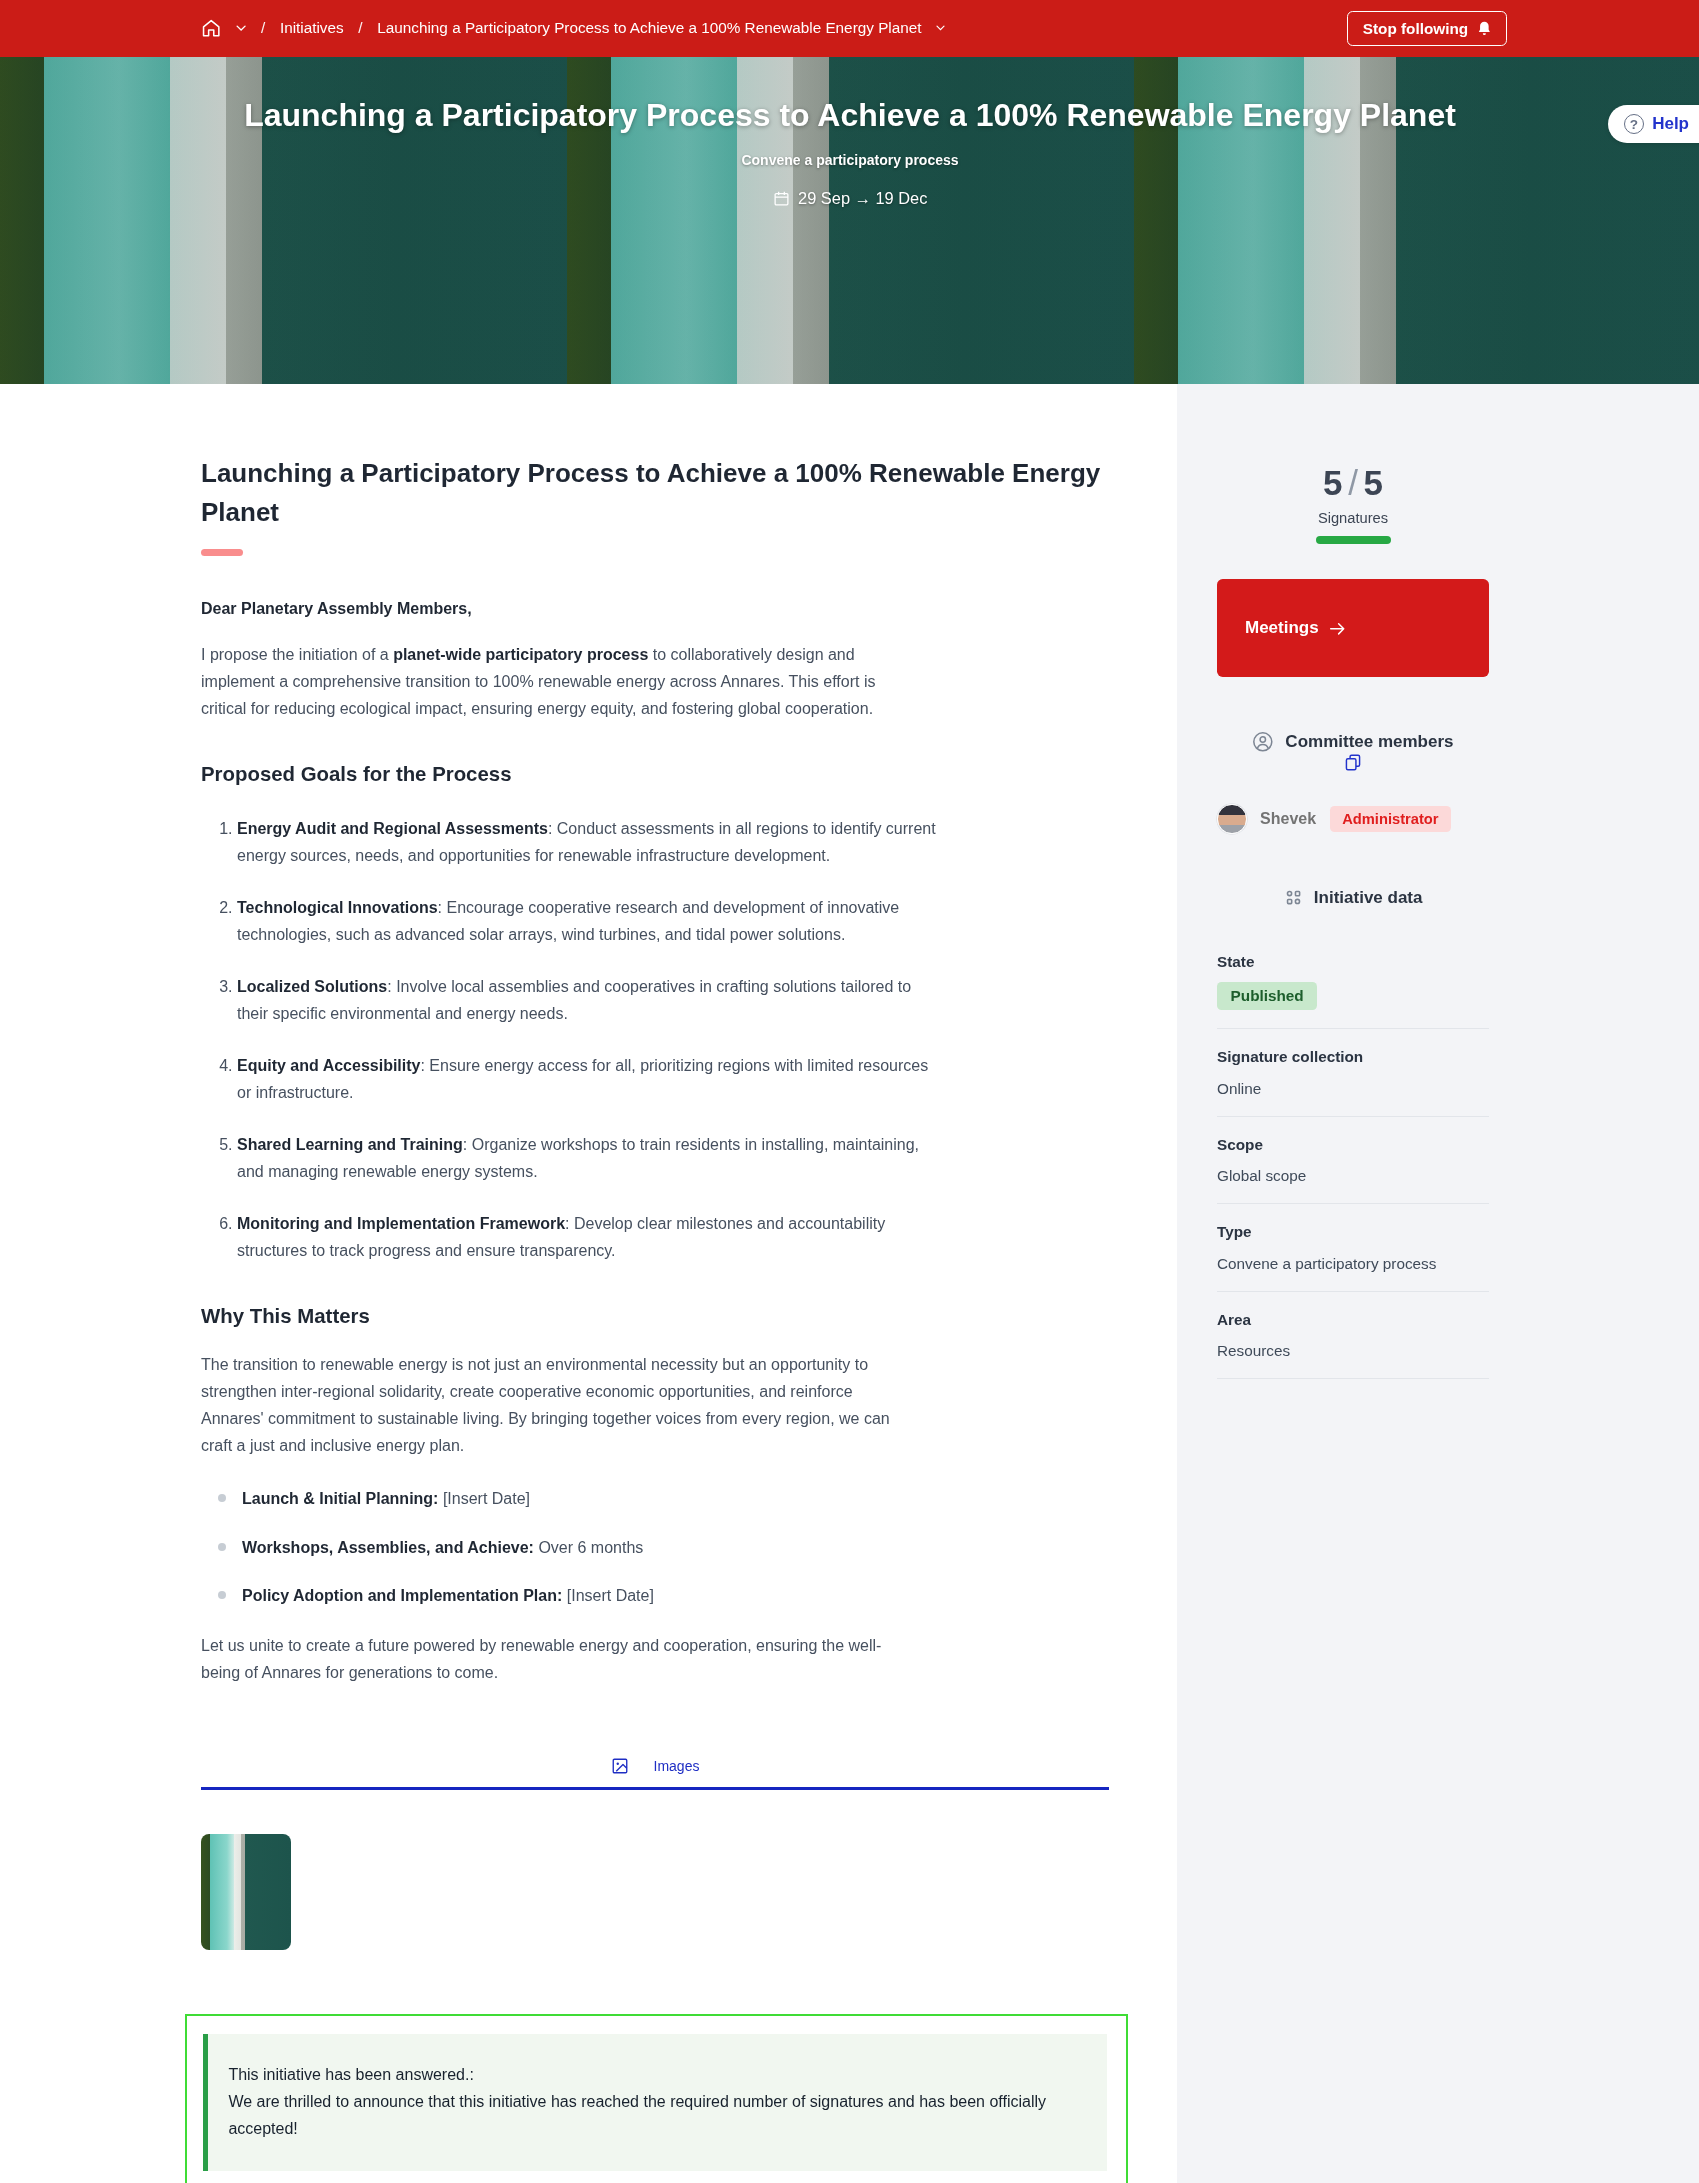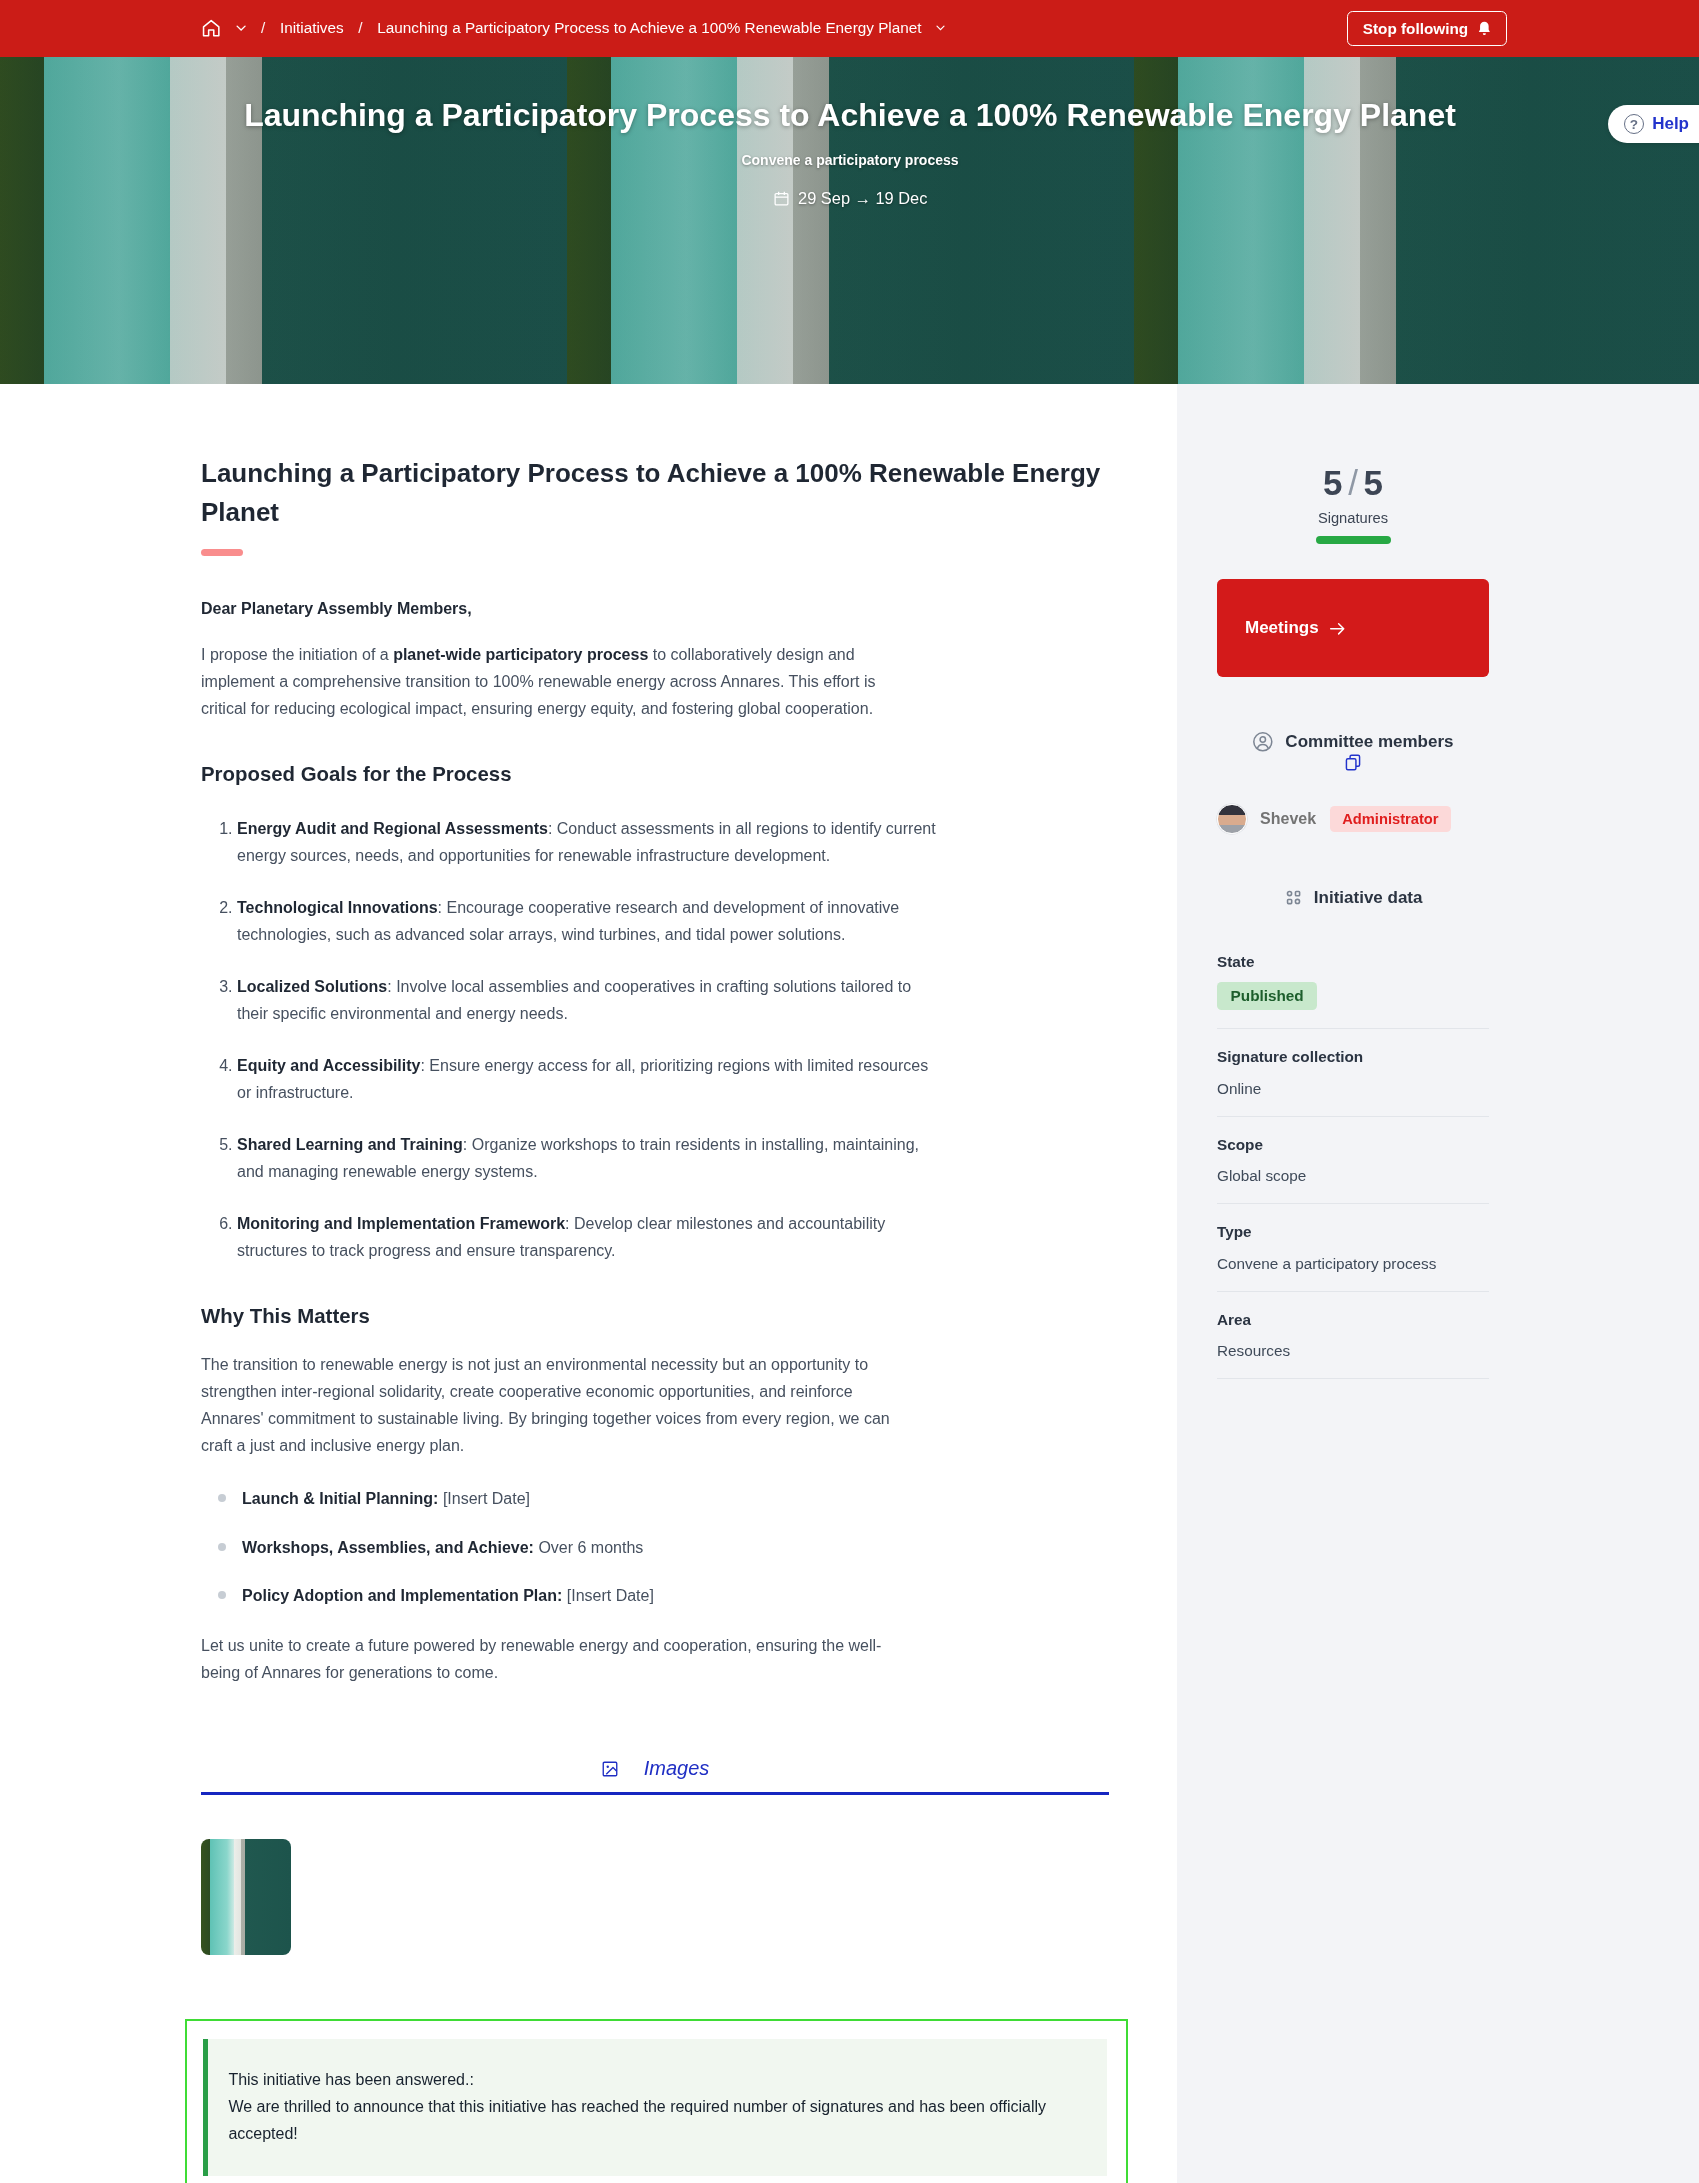--- a/index.html
+++ b/index.html
@@ -55,21 +55,21 @@
   .h2 { margin-top:41px; font-size:20.4px; font-weight:700; color:#1f2733; }
   ol.goals { margin:29.5px 0 0 0; padding-left:36px; }
   ol.goals li { font-size:16px; line-height:27px; color:#46505f; max-width:709px; margin-bottom:25px; }
   ul.timeline { margin:26px 0 0 0; list-style:none; padding-left:17px; }
   ul.timeline li { position:relative; padding-left:24px; font-size:16px; line-height:27px;
                    color:#46505f; margin-bottom:21.6px; }
   ul.timeline li::before { content:""; position:absolute; left:0; top:9px; width:8px; height:8px;
                            border-radius:50%; background:#c7cdd4; }
   .images-section { margin-top:71px; border-bottom:3.4px solid #1626c0; padding-bottom:11.3px; }
   .images-tab { display:flex; align-items:center; justify-content:center; gap:25px;
-                color:#1f2ec4; font-size:20px; cursor:pointer;font-style:italic; }
+                color:#1f2ec4; font-size:14px; cursor:pointer; }
   .thumbnail { margin-top:44px; width:90px; height:116px; border-radius:8px; cursor:pointer;
                background-image:
                  linear-gradient(90deg,
                    #36521f 0px, #2c4a22 9px,
                    #5fc2b5 9px, #8ad6cb 26px, #cdeae4 33px,
                    #eceeea 33px, #e3e5e0 40px,
                    #adb0a8 40px, #a9aca4 44px,
                    #20584f 44px, #1d544c 90px); }
 
   

